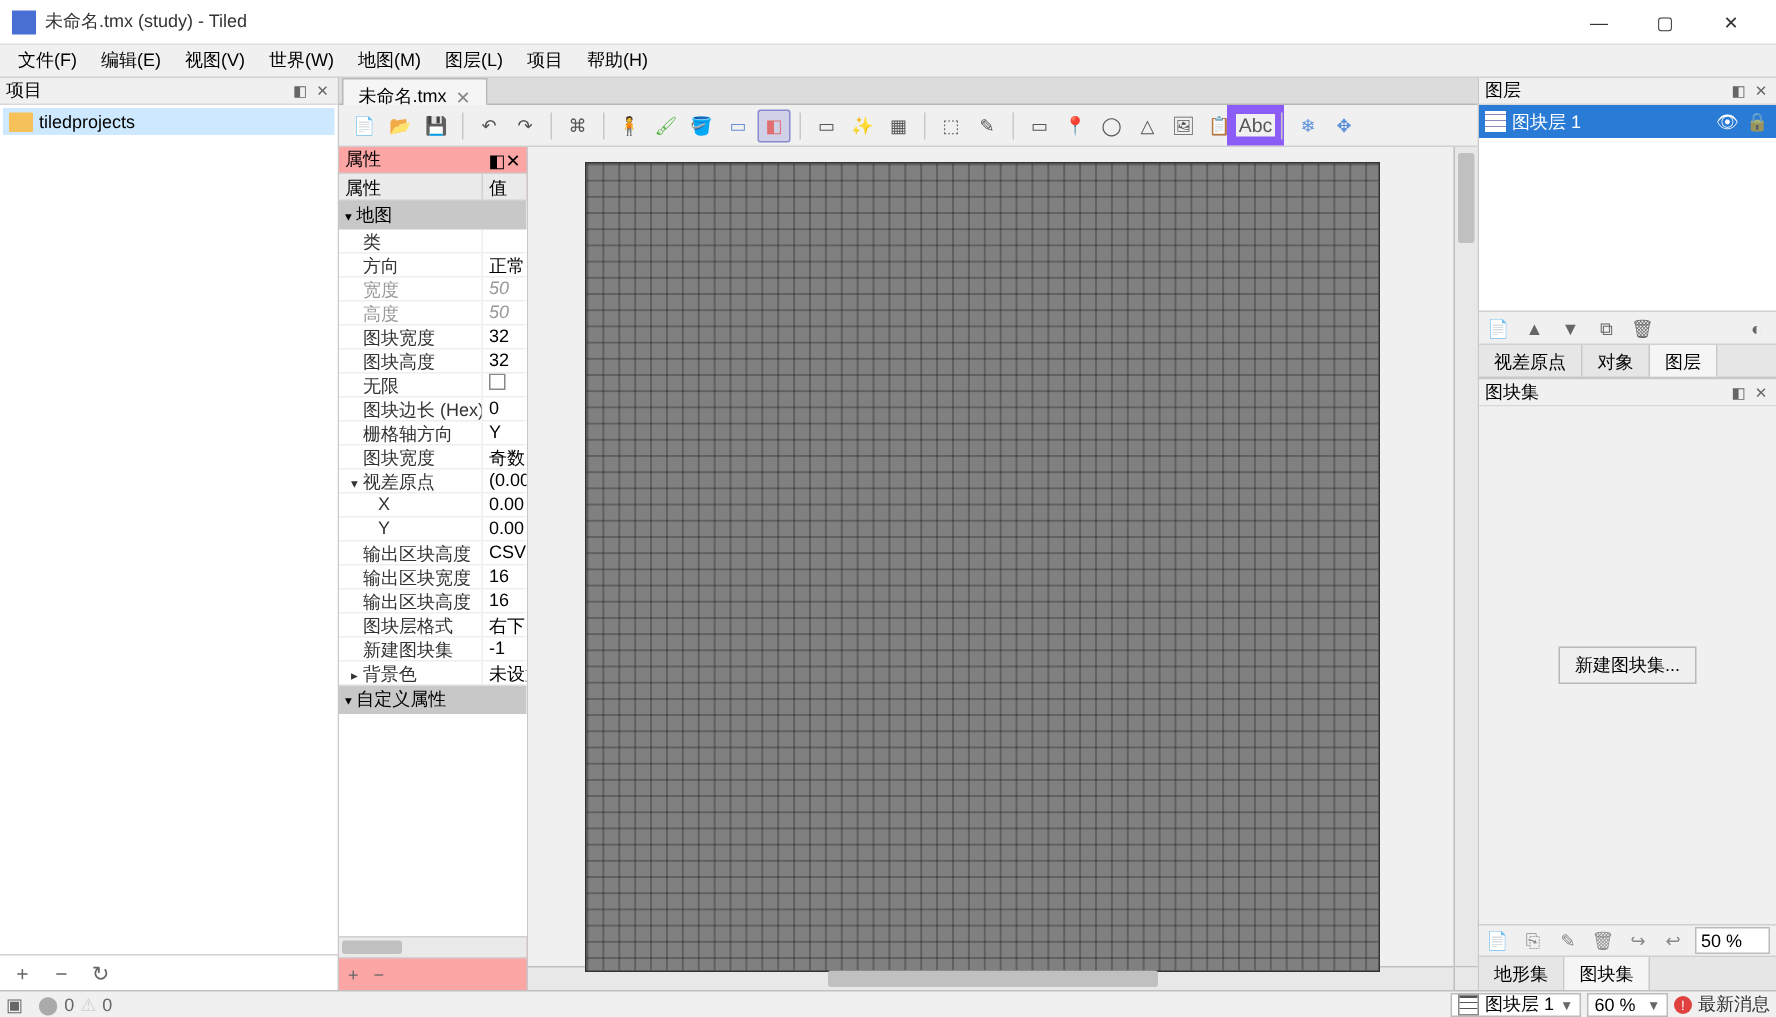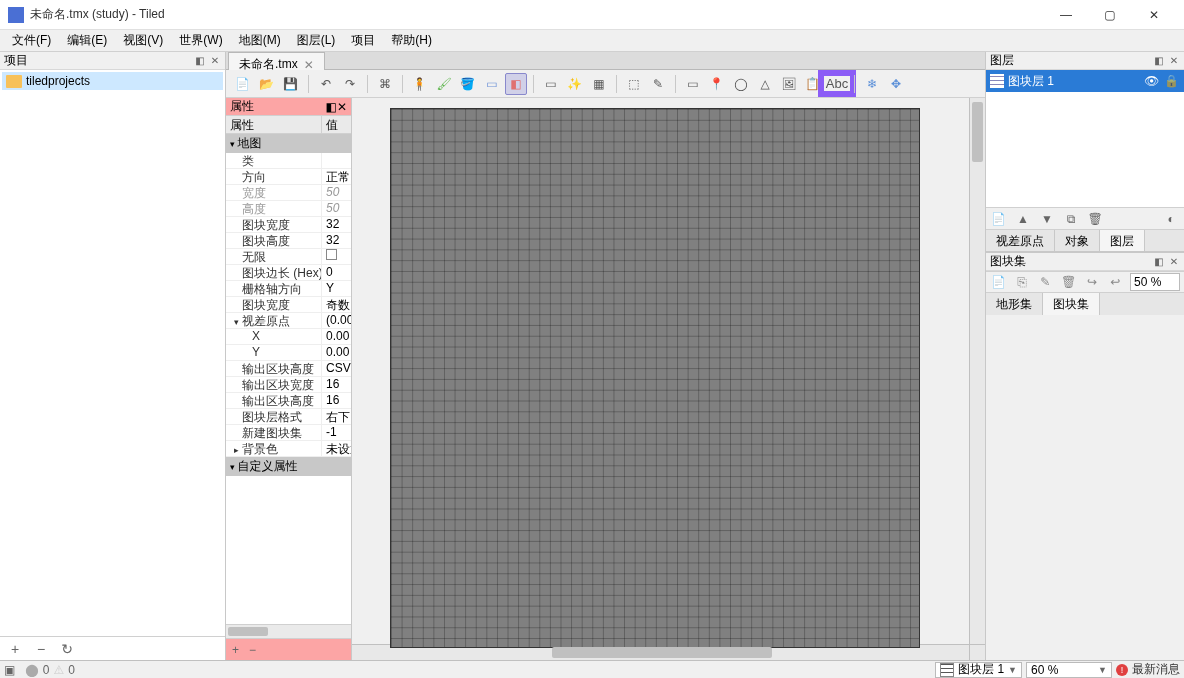--- a/index.html
+++ b/index.html
@@ -352,20 +352,23 @@
         <div class="ptab active">图层</div>
       </div>
     </div>
 
     <div class="tileset-panel">
       <div class="dock-title">
         <span class="label">图块集</span>
         <span class="dock-btn">◧</span>
         <span class="dock-btn">✕</span>
       </div>
+      <div class="tileset-body">
+        <button class="newbtn">新建图块集...</button>
+      </div>
       <div class="tileset-tools">
         <span class="tt">📄</span>
         <span class="tt">⎘</span>
         <span class="tt">✎</span>
         <span class="tt">🗑</span>
         <span class="tt">↪</span>
         <span class="tt">↩</span>
         <input class="zoom-in" value="50 %" style="">
       </div>
       <div class="tileset-tabs">
@@ -385,21 +388,21 @@
     <span>0</span>
     <span style="color:#ccc">⚠</span>
     <span>0</span>
   </div>
   <div class="spacer"></div>
   <div class="status-sel">
     <span class="small-grid-ic"></span>
     <span>图块层 1</span>
     <span class="dd">▼</span>
   </div>
-  <div class="status-sel" style="width:86px">
+  <div class="status-sel" style="width:54px">
     <span style="flex:1">60 %</span>
     <span class="dd">▼</span>
   </div>
   <div class="status-news">
     <span class="red-dot">!</span>
     <span>最新消息</span>
   </div>
 </div>
 
 </body></html>

